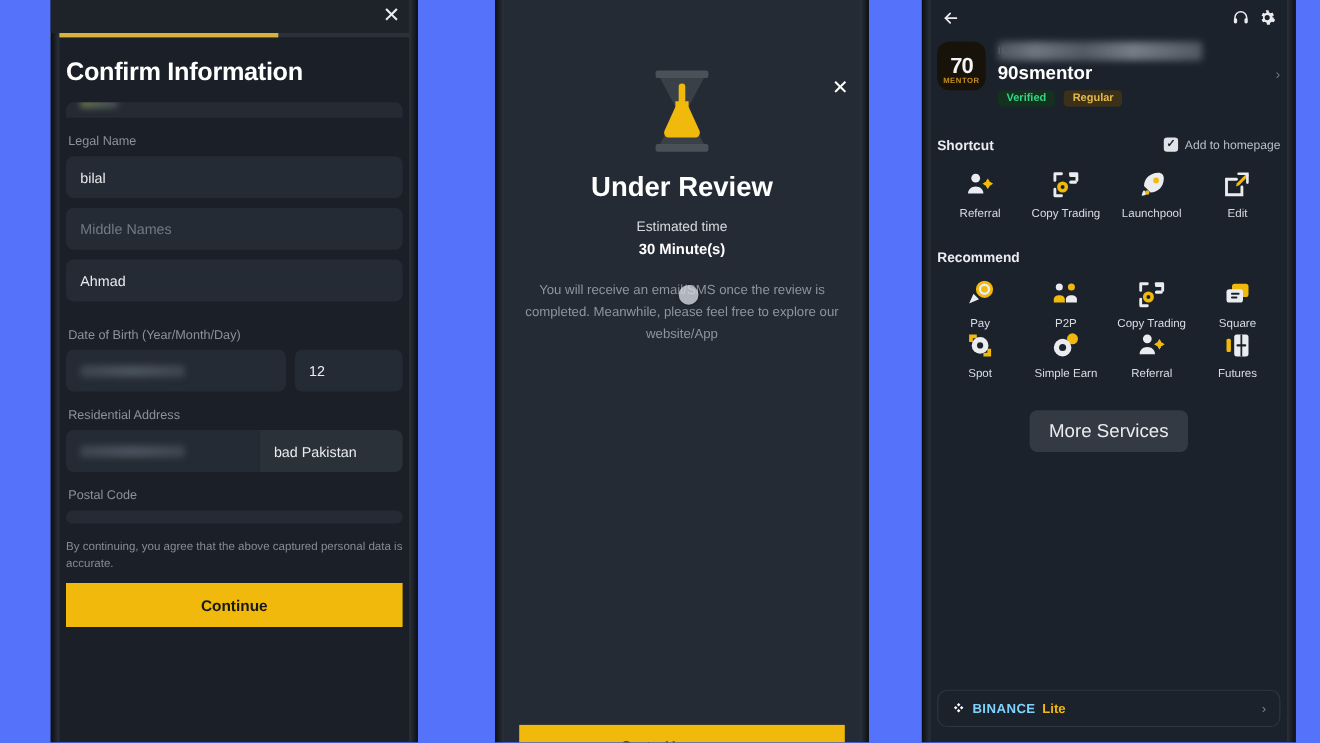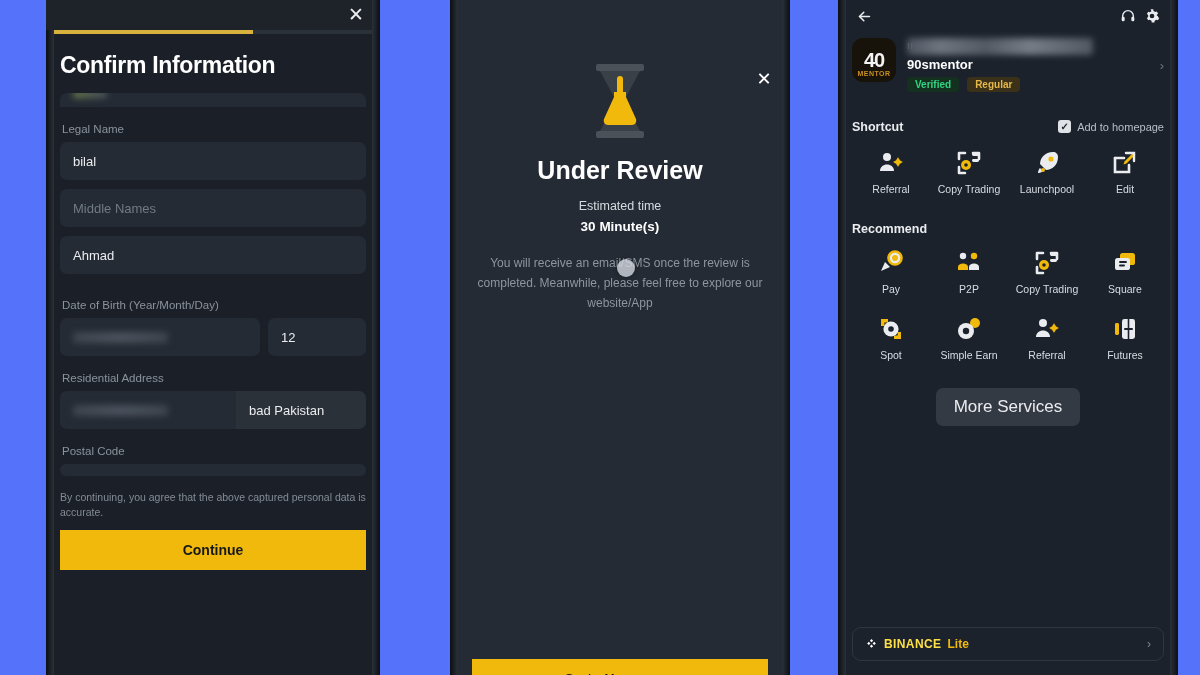--- a/index.html
+++ b/index.html
@@ -106,50 +106,50 @@
   .avatar-90 { font-size:20px; font-weight:bold; color:#f4f4f4; letter-spacing:-1px; line-height:1; }
   .avatar-sub { position:absolute; bottom:5px; left:0; right:0; text-align:center;
     font-size:7px; font-weight:bold; color:#c8901f; letter-spacing:.5px; filter:blur(.4px); }
   .prof-col { flex:1; min-width:0; }
   .blurline {
     height:17px; width:186px; border-radius:3px; margin-bottom:2px;
     background:linear-gradient(90deg,#555d68,#7d848e 18%,#5d646e 42%,#868d97 66%,#5a616b);
     filter:blur(3.2px); opacity:.85;
   }
   .uid-mark { position:absolute; left:55px; top:3px; color:#5d6570; font-size:9px; letter-spacing:1px; }
-  .prof-name { color:#ffffff; font-size:13px; font-weight:bold; margin-top:1px; }
+  .prof-name { color:#ffffff; font-size:17px; font-weight:bold; margin-top:1px; }
   .badges { display:flex; gap:8px; margin-top:5px; }
   .badge { font-size:10px; padding:2px 8px; border-radius:4px; font-weight:bold; }
   .badge-verified { background:#14301f; color:#32d583; }
   .badge-regular { background:#3a3118; color:#e5b84b; }
   .chev-right { color:#6b7480; font-size:13px; align-self:center; }
   .sec-head-row { display:flex; align-items:flex-start; margin-top:28px; }
   .sec-title { color:#eaecef; font-size:12.5px; font-weight:bold; flex:1; }
   .chk-wrap { display:flex; align-items:center; gap:6px; cursor:pointer; }
   .chkbox { width:13px; height:13px; border-radius:3px; background:#dfe2e7;
     display:flex; align-items:center; justify-content:center; }
   .chk-mark { color:#1b222c; font-size:10px; line-height:1; font-weight:bold; }
   .chk-label { color:#b9bfc7; font-size:11px; }
   .grid4 { display:grid; grid-template-columns:repeat(4,1fr); margin-top:16px; }
   .tile { display:flex; flex-direction:column; align-items:center; cursor:pointer; }
   .tile-ico { width:26px; height:26px; margin-bottom:7px; }
   .tile-label { color:#d8dce2; font-size:10.5px; text-align:center; line-height:1.25; }
-  .grid4.recommend { margin-top:14px; row-gap:20px; }
+  .grid4.recommend { margin-top:14px; }
   .more-wrap { display:flex; justify-content:center; margin-top:26px; }
   .btn-more {
     background:#343a44; color:#eaecef; font-size:17px; border:none;
     padding:9px 18px; border-radius:7px; cursor:pointer;
   }
   .lite-bar {
     position:absolute; left:14px; right:14px; bottom:14px; height:34px;
     border:1px solid #2e3642; border-radius:9px; display:flex; align-items:center;
     padding:0 12px; cursor:pointer;
   }
   .lite-logo { display:flex; align-items:center; gap:6px; flex:1; }
-  .lite-brand { color:#fde047; font-size:12px; font-weight:bold; letter-spacing:.4px; }
+  .lite-brand { color:#7dd3fc; font-size:12px; font-weight:bold; letter-spacing:.4px; }
   .lite-word { color:#f0b90b; font-size:12px; font-weight:bold; }
   .lite-chev { color:#7c8593; font-size:12px; }
 </style>
 </head>
 <body>
 
 <div class="stage">
 
   <div class="panel" id="panel1">
     <div class="panel-edge-l"></div>
@@ -270,21 +270,21 @@
         </div>
         <div class="ico-btn">
           <svg width="16" height="16" viewBox="0 0 24 24" fill="#eaecef">
             <path d="M12 8.5a3.5 3.5 0 1 0 0 7 3.5 3.5 0 0 0 0-7zm9 3.5c0 .5 0 1-.1 1.5l2 1.5-2 3.5-2.4-.8c-.8.6-1.6 1.1-2.5 1.4l-.4 2.5h-4l-.4-2.5c-.9-.3-1.7-.8-2.5-1.4l-2.4.8-2-3.5 2-1.5c-.1-.5-.1-1-.1-1.5s0-1 .1-1.5l-2-1.5 2-3.5 2.4.8c.8-.6 1.6-1.1 2.5-1.4L9.9 2h4l.4 2.6c.9.3 1.7.8 2.5 1.4l2.4-.8 2 3.5-2 1.5c.1.5.1 1 .1 1.5z"></path>
           </svg>
         </div>
       </div>
 
       <div class="profile-row">
         <div class="avatar">
-          <span class="avatar-90">40</span>
+          <span class="avatar-90">70</span>
           <span class="avatar-sub">MENTOR</span>
         </div>
         <div class="prof-col">
           <div class="blurline"></div>
           <div class="prof-name">90smentor</div>
           <div class="badges" id="p3-badges">
               <span class="badge badge-verified">Verified</span>
               <span class="badge badge-regular">Regular</span>
             </div>
         </div>

